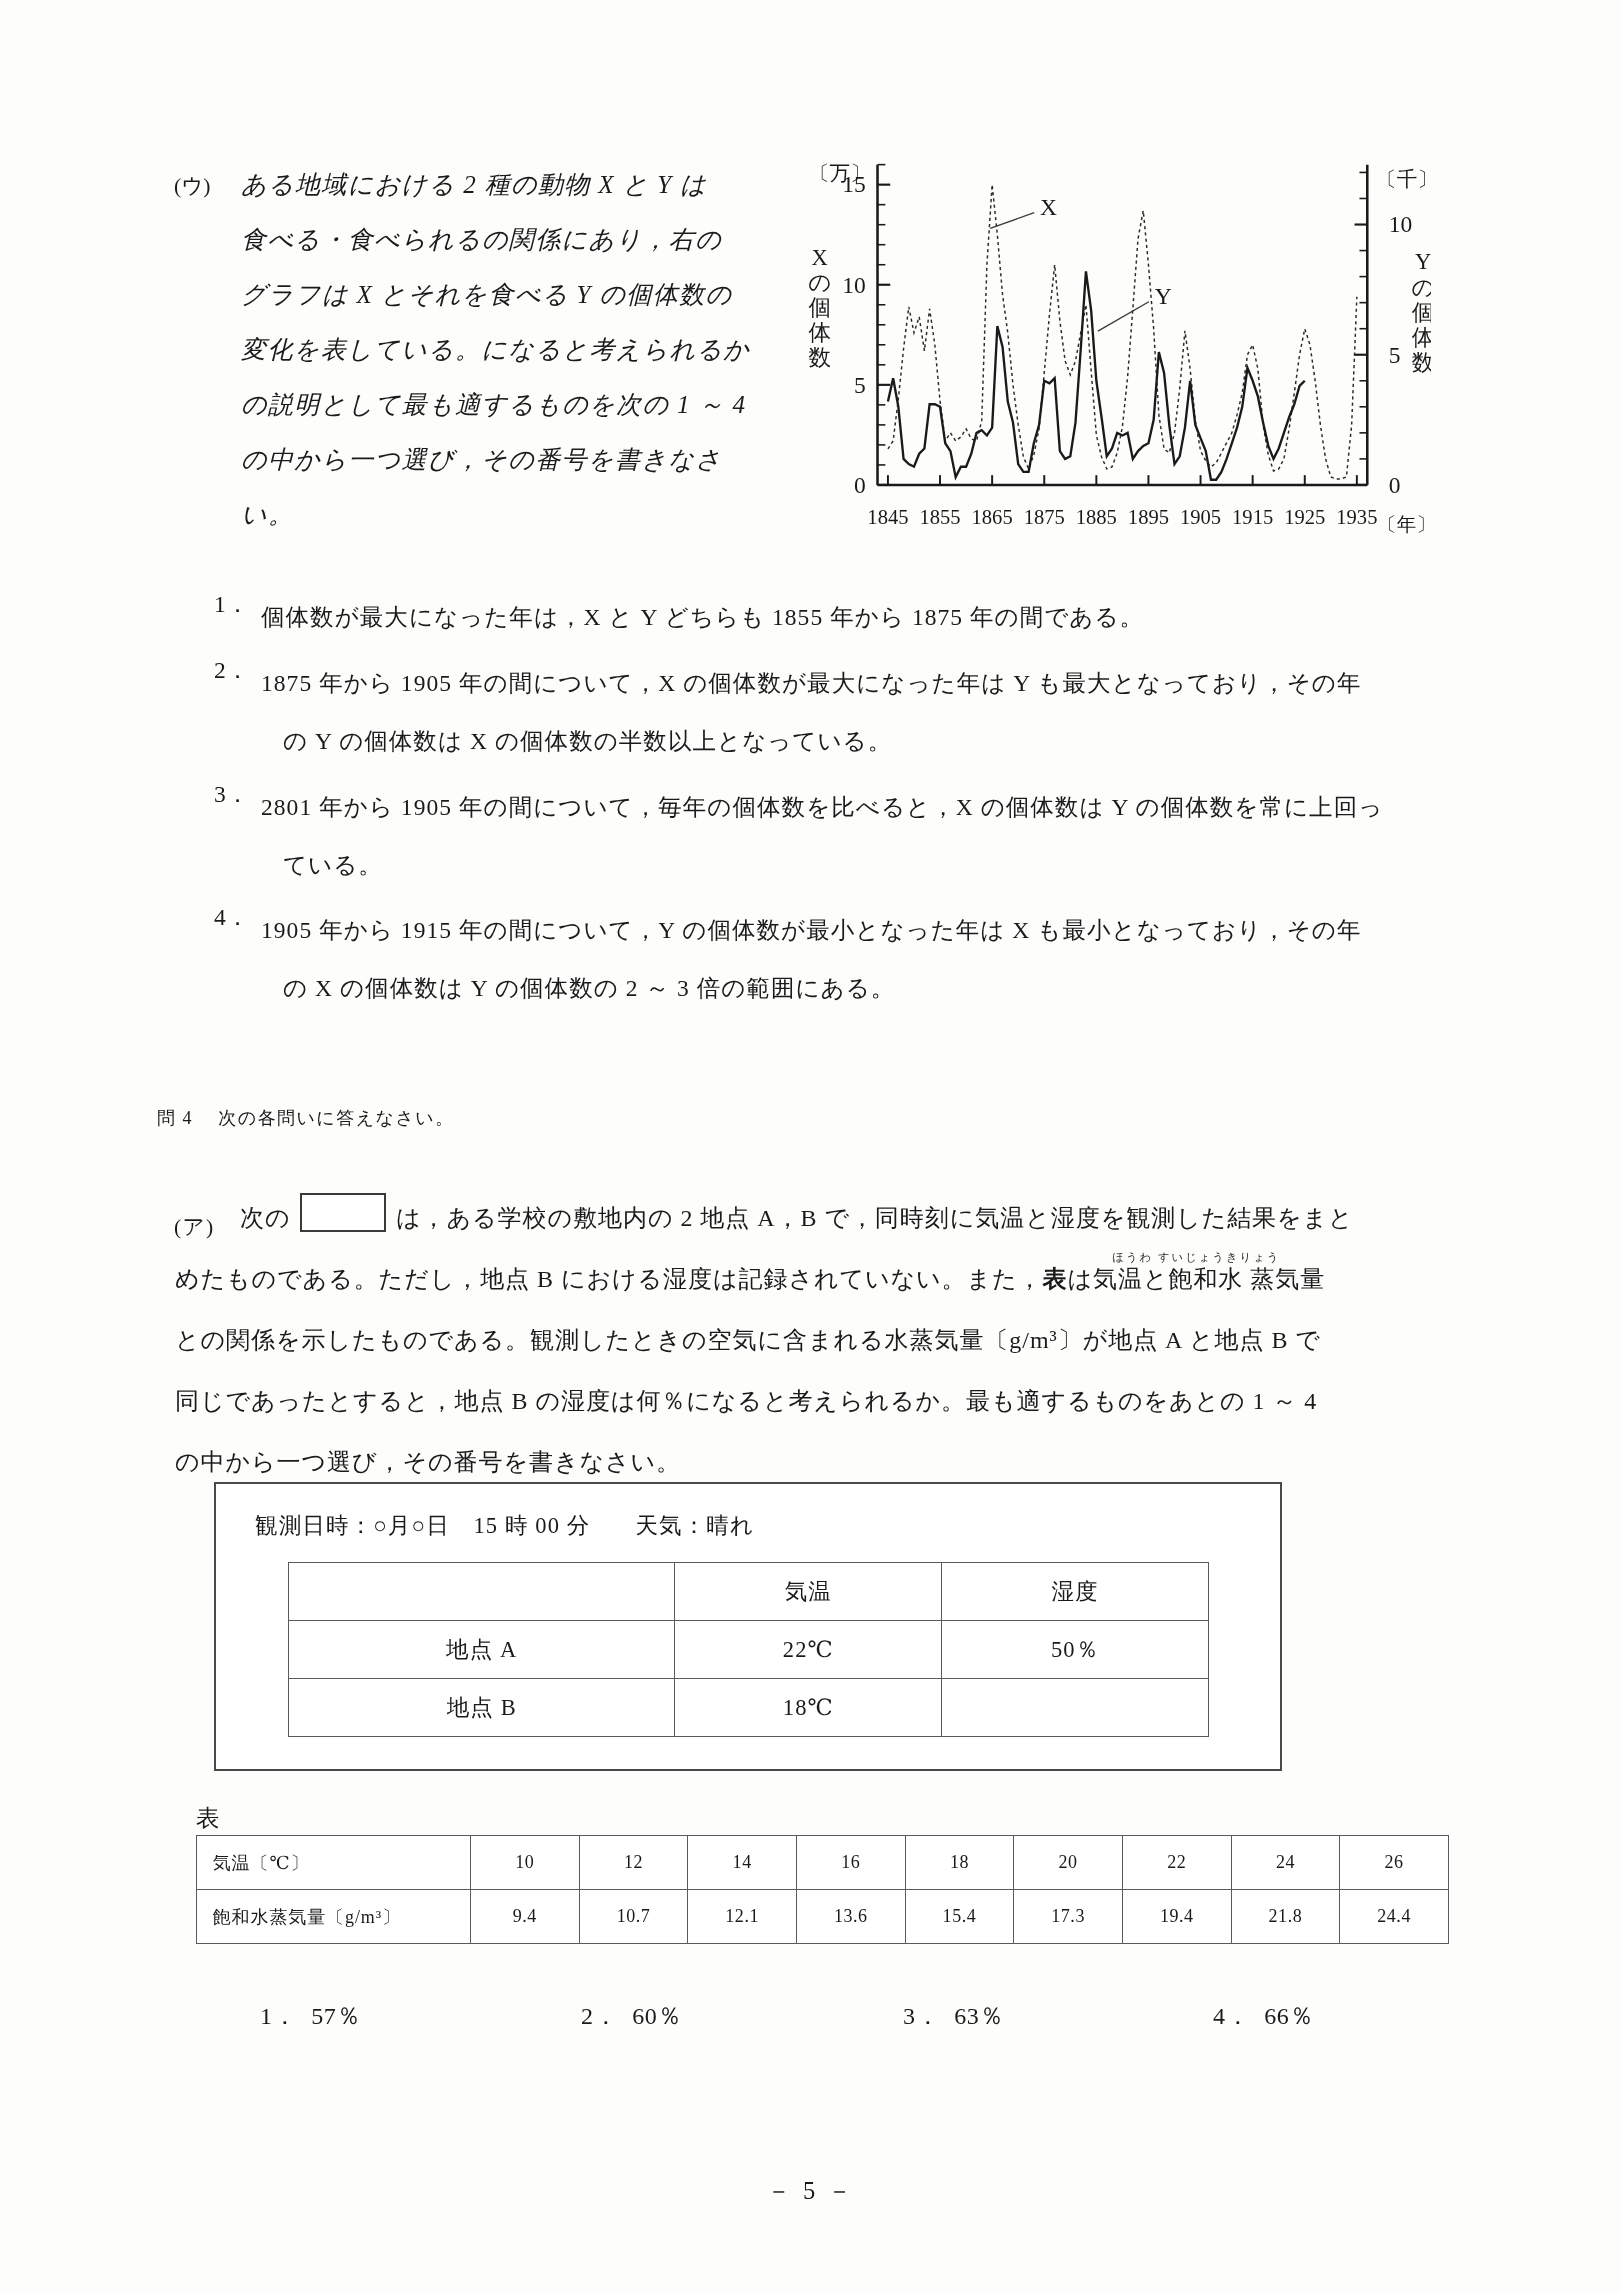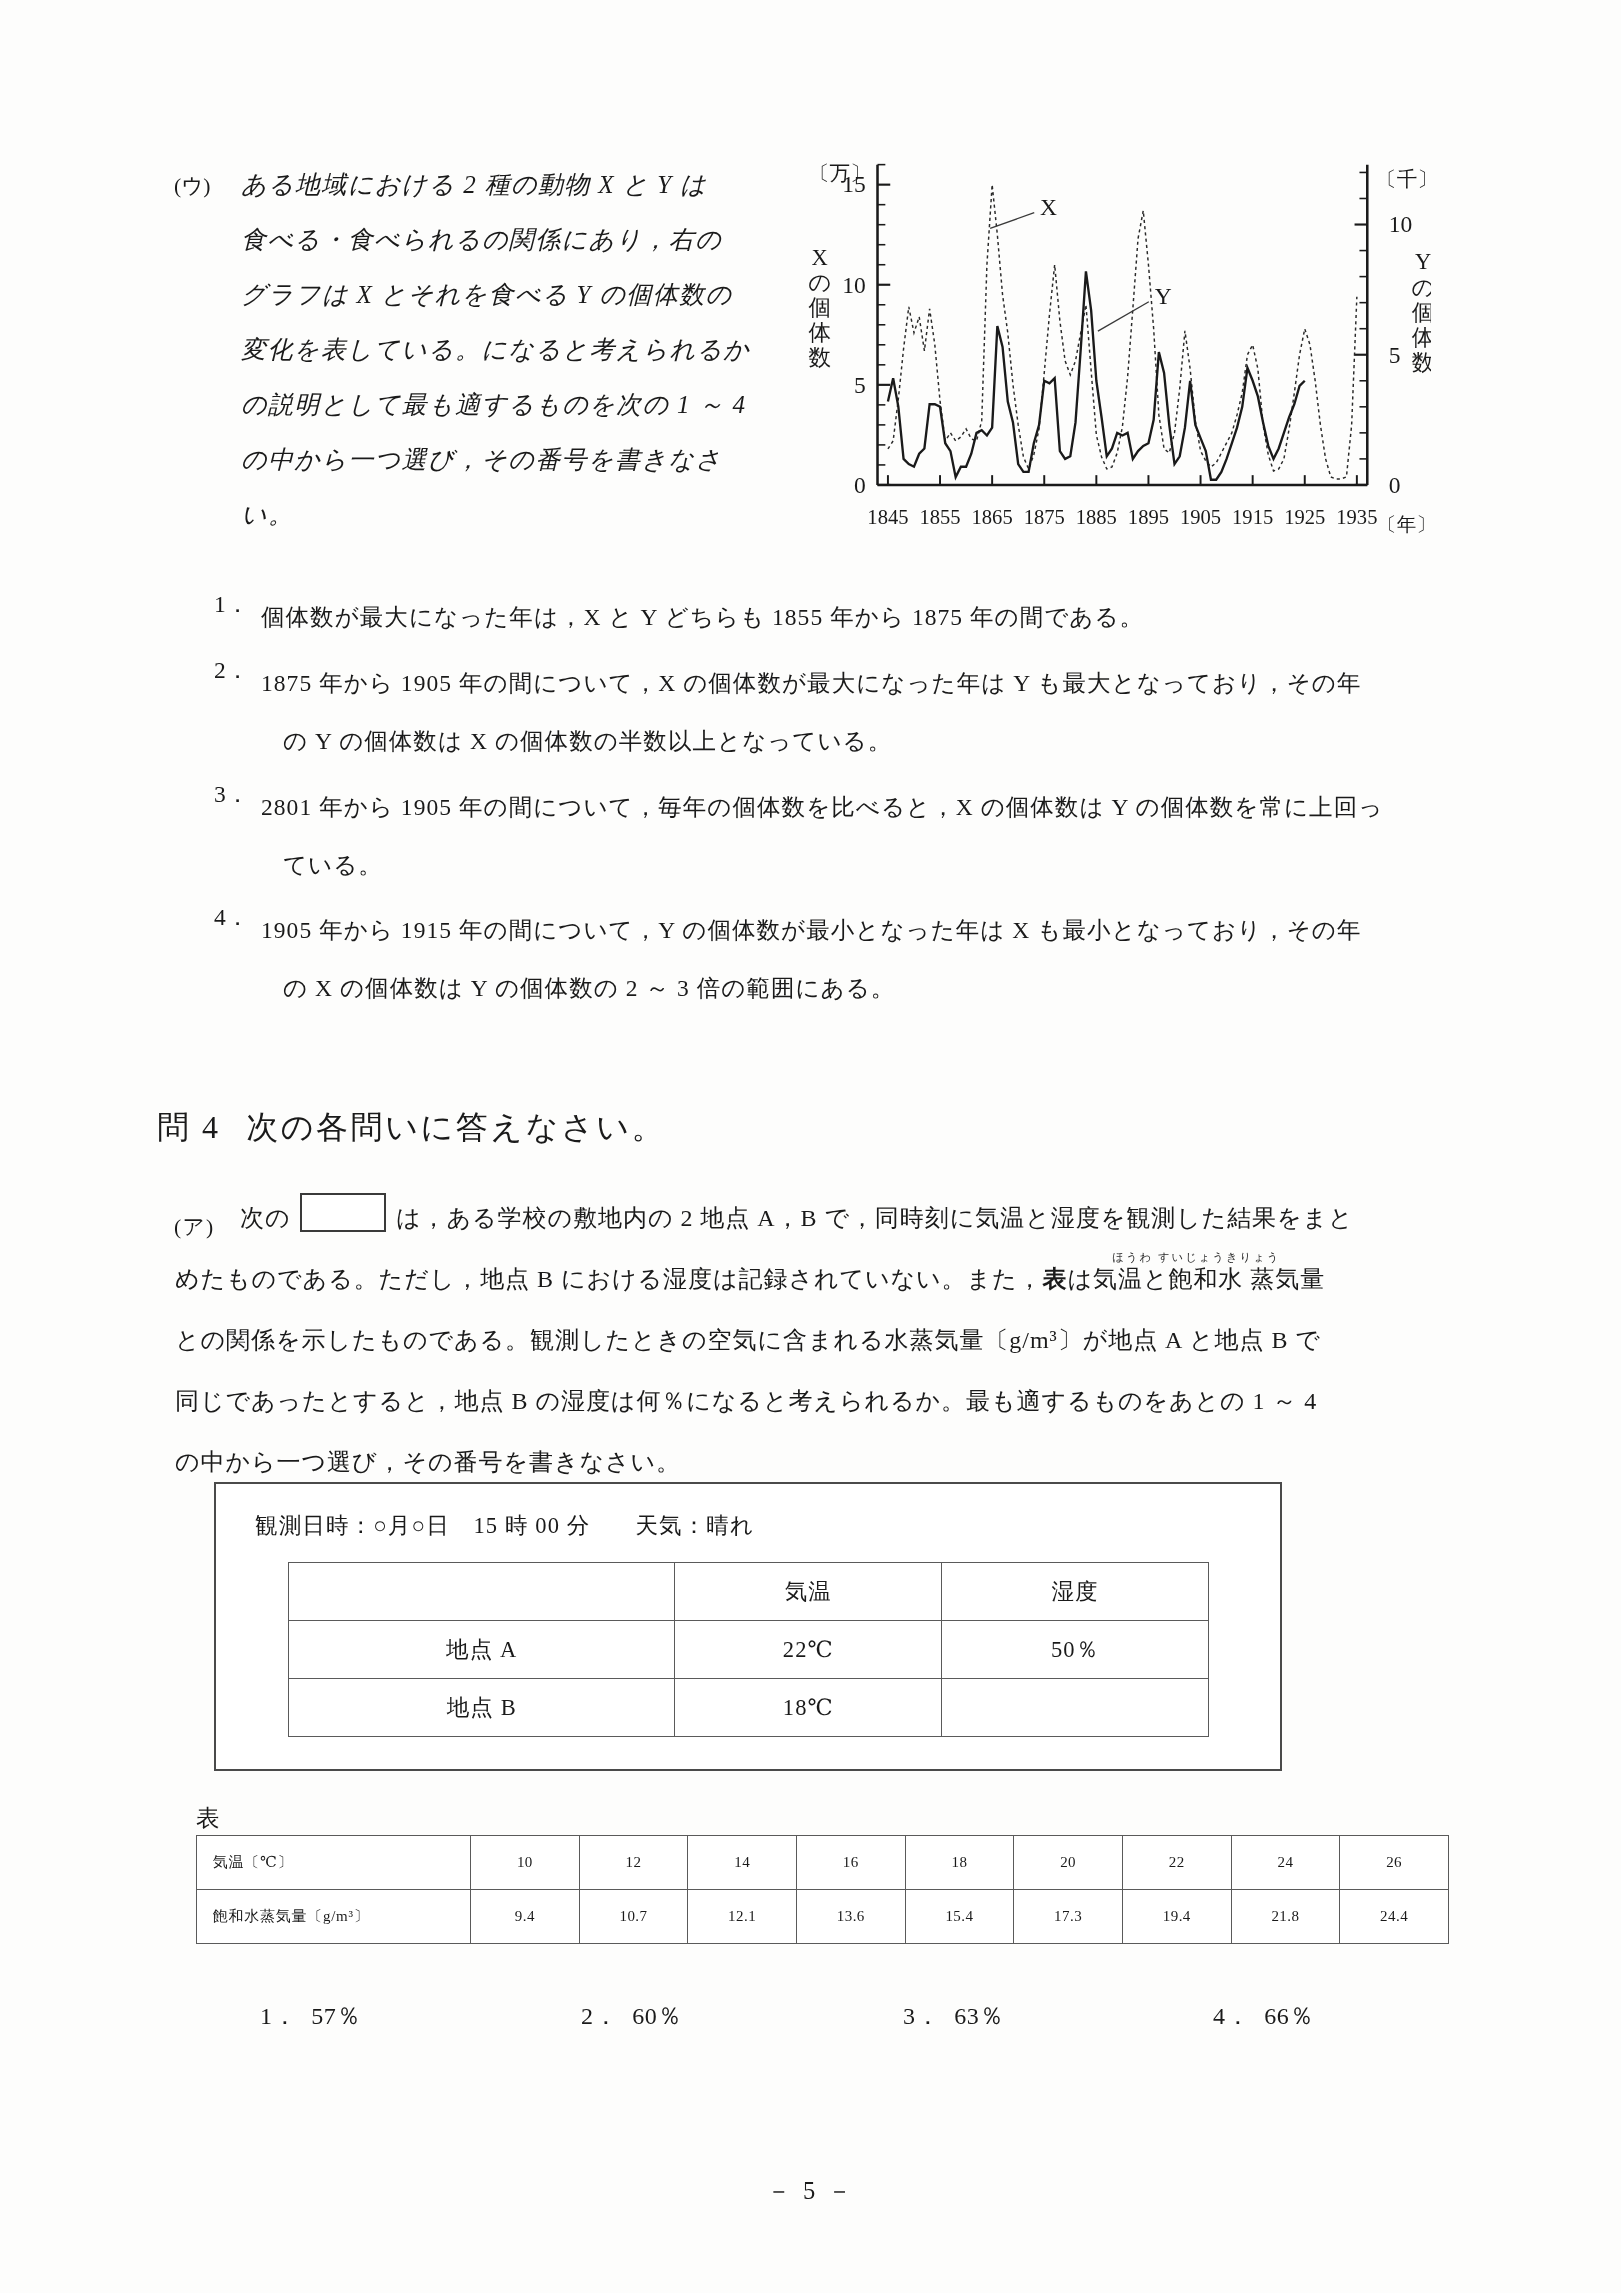--- a/index.html
+++ b/index.html
@@ -92,21 +92,21 @@
   }
   .choice-text.indent2 {
     margin-left: 69px;
   }
 
   
   #mon4 {
     position: absolute;
     left: 157px;
     top: 1106px;
-    font-size: 32px;
+    font-size: 18px;
     letter-spacing: 0.08em;
   }
   #mon4 .mon4-num { margin-right: 25.5px; }
 
   
   #q-a-label {
     position: absolute;
     left: 174px;
     top: 1212px;
     font-size: 21.6px;
@@ -204,21 +204,21 @@
     top: 1835px;
     width: 1253px;
     border-collapse: collapse;
     table-layout: fixed;
     background: #fff;
   }
   #vapor-table td {
     border: 1.6px solid #5a5a5a;
     height: 51px;
     text-align: center;
-    font-size: 15px;
+    font-size: 18px;
     letter-spacing: 0.03em;
     margin-left: 15px;
   }
   #vapor-table td.rowhead {
     text-align: left;
     padding-left: 15.7px;
     letter-spacing: 0.05em;
   }
   #vapor-table col.head { width: 274px; }
 

